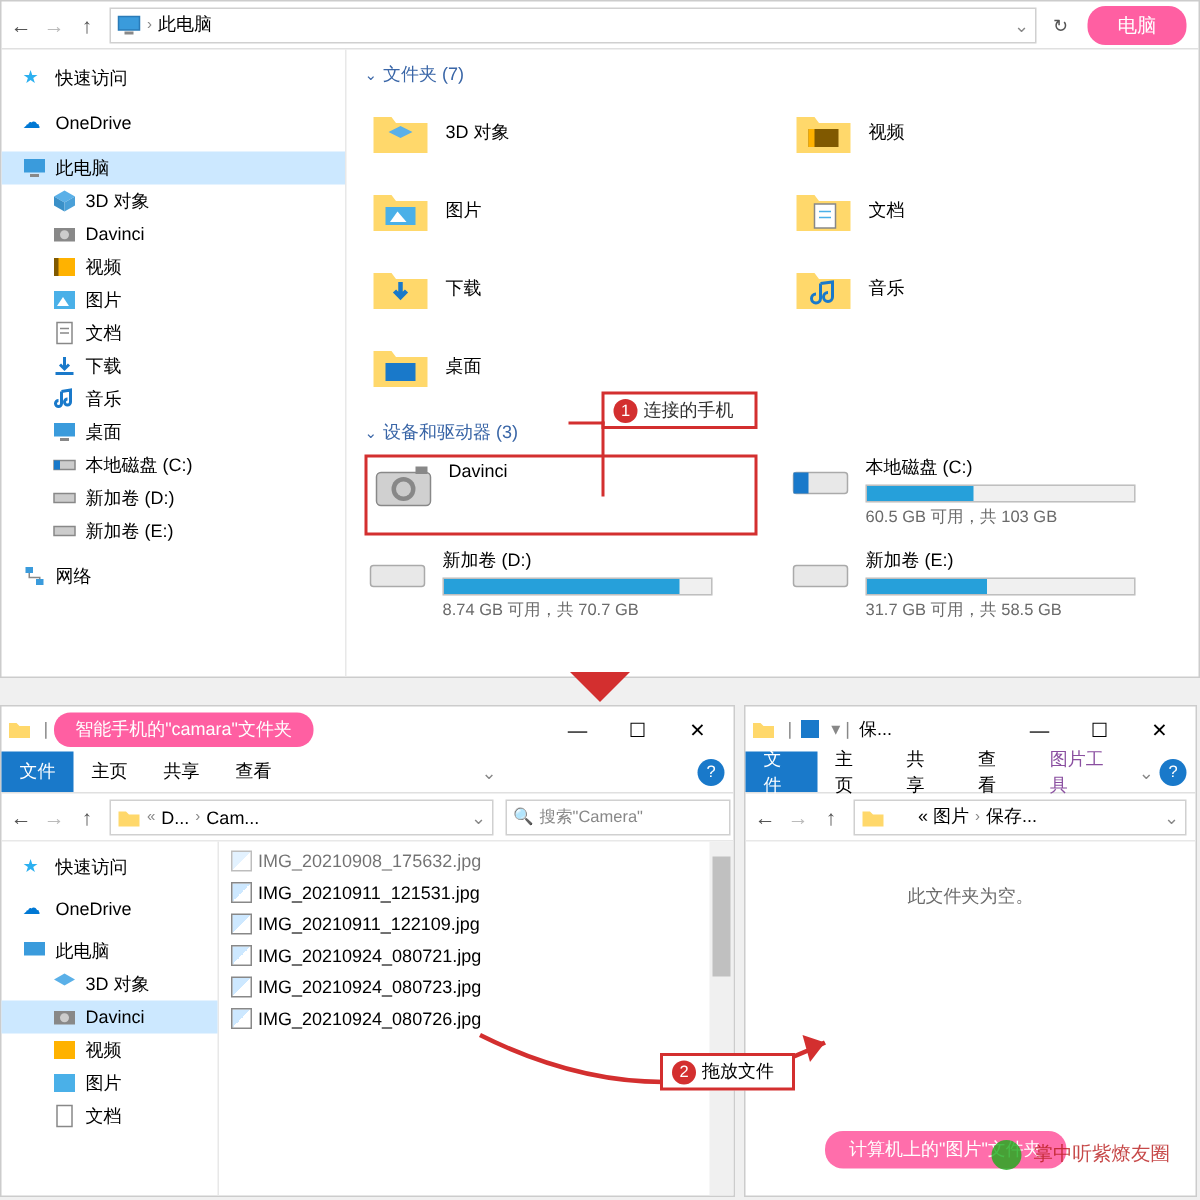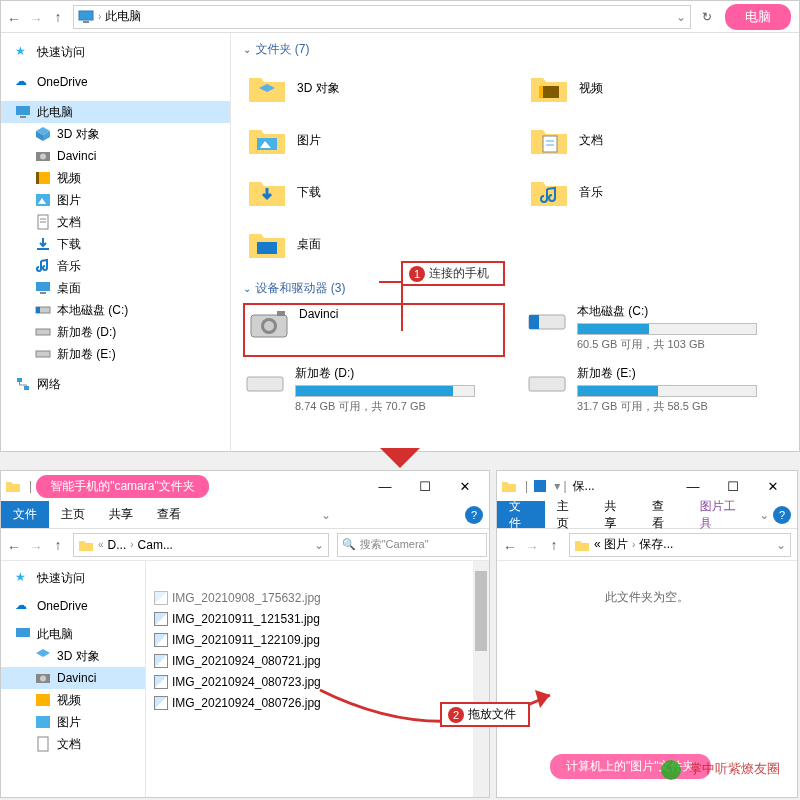--- a/index.html
+++ b/index.html
@@ -58,21 +58,21 @@
 .ribbon .tab { padding: 0 12px; height: 100%; display: flex; align-items: center; }
 .ribbon .tab.file { background: #1979ca; color: #fff; }
 .ribbon .help { margin-left: auto; width: 18px; height: 18px; border-radius: 50%; background: #1979ca; color: #fff; font-size: 11px; display: flex; align-items: center; justify-content: center; margin-right: 6px; }
 .addr2 { height: 32px; display: flex; align-items: center; padding: 0 2px; border-bottom: 1px solid #e8e8e8; }
 .search-box { width: 150px; height: 24px; border: 1px solid #d0d0d0; display: flex; align-items: center; padding: 0 4px; color: #888; margin-left: 4px; font-size: 11px; }
 
 .body-bl { display: flex; height: calc(100% - 90px); }
 .sidebar2 { width: 145px; border-right: 1px solid #e8e8e8; padding: 6px 0; }
 .file-list { flex: 1; overflow: hidden; position: relative; padding: 2px 0; }
 .file-row { display: flex; align-items: center; height: 21px; padding-left: 8px; }
-.file-row.cut { opacity: 0.55; margin-top: 24px; }
+.file-row.cut { opacity: 0.55; }
 .file-row.selected { background: #cce8ff; }
 .file-ico { width: 14px; height: 14px; margin-right: 4px; flex-shrink: 0; border: 1px solid #888; background: linear-gradient(135deg,#cde8ff 50%,#fff 50%); }
 .scrollbar { position: absolute; right: 0; top: 0; width: 16px; height: 100%; background: #f0f0f0; }
 .scroll-thumb { position: absolute; left: 2px; width: 12px; background: #c0c0c0; }
 
 .body-br { height: calc(100% - 90px); position: relative; }
 .empty-msg { text-align: center; color: #6a6a6a; padding-top: 28px; font-size: 12px; }
 
 .drag-arrow { position: absolute; left: 310px; top: 680px; width: 260px; height: 80px; pointer-events: none; z-index: 5; }
 .annot2 { position: absolute; left: 440px; top: 702px; border: 2px solid #d32f2f; padding: 2px 12px 2px 6px; display: flex; align-items: center; background: #fff; z-index: 6; }
@@ -493,21 +493,21 @@
     <div class="help">?</div>
   </div>
   <div class="addr2">
     <div class="nav-arrow">←</div>
     <div class="nav-arrow" style="color:#bbb">→</div>
     <div class="nav-arrow">↑</div>
     <div class="addr-bar" style="flex:1">
       <svg class="pc-icon" viewBox="0 0 16 16">
             <path d="M1 4h5l2 2h7v8H1z" fill="#ffd86b"></path>
           </svg>
-      <span style="margin-left:4px">« 图片</span>
+      <span style="margin-left:22px">« 图片</span>
       <span class="chevron">›</span>
       <span>保存...</span>
       <span style="margin-left:auto;color:#888">⌄</span>
     </div>
   </div>
   <div class="body-br">
     <div class="empty-msg">此文件夹为空。</div>
   </div>
 </div>
 

